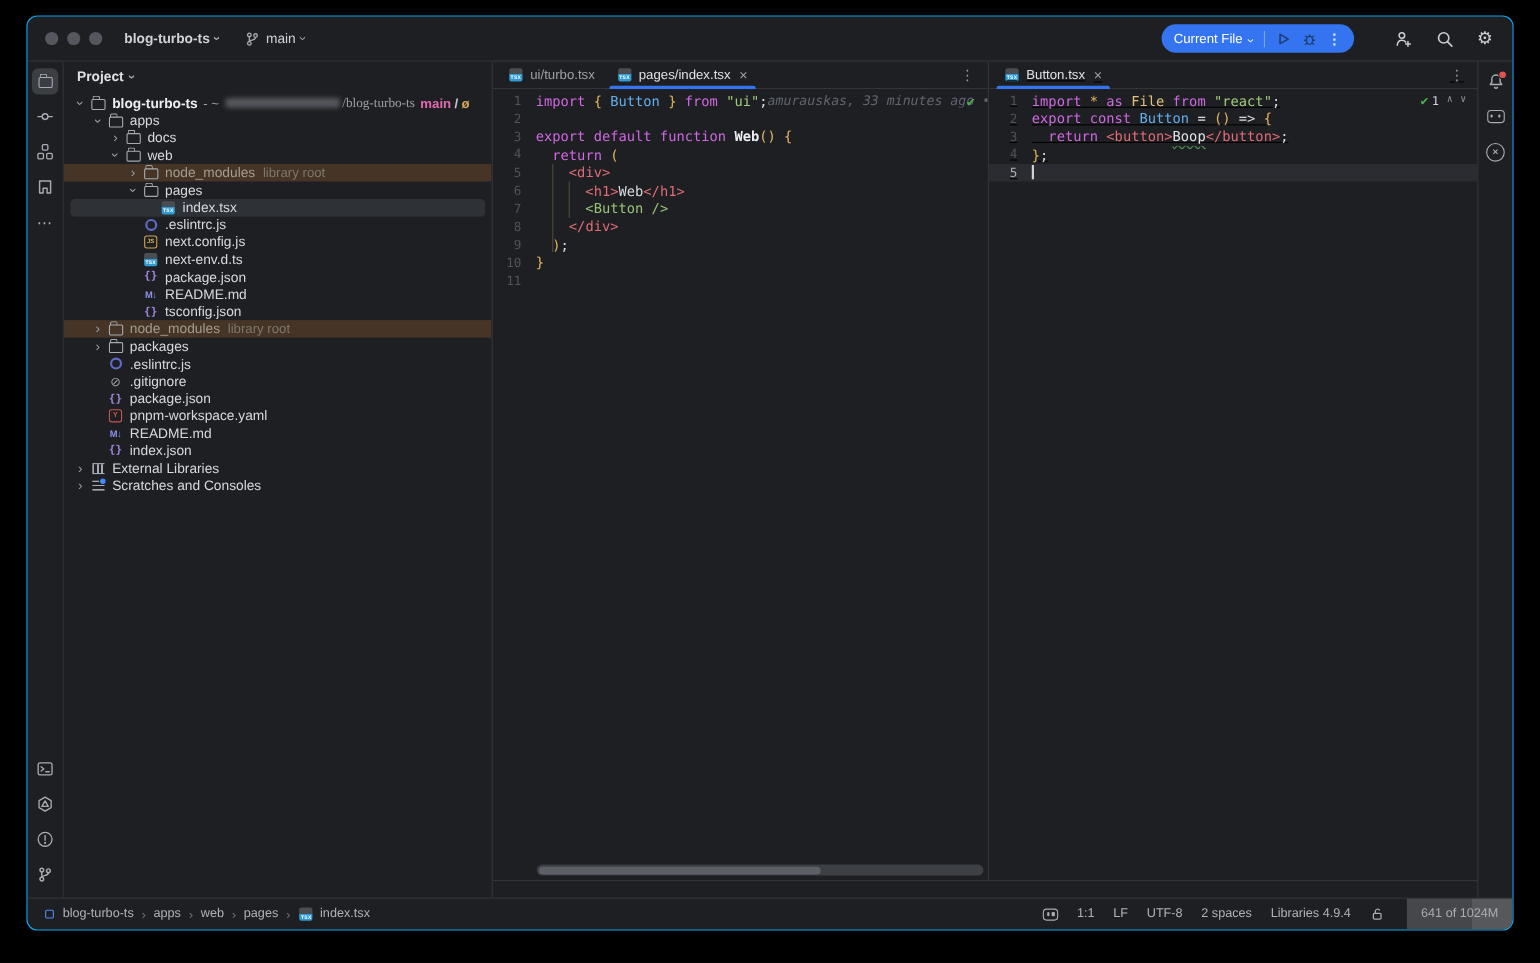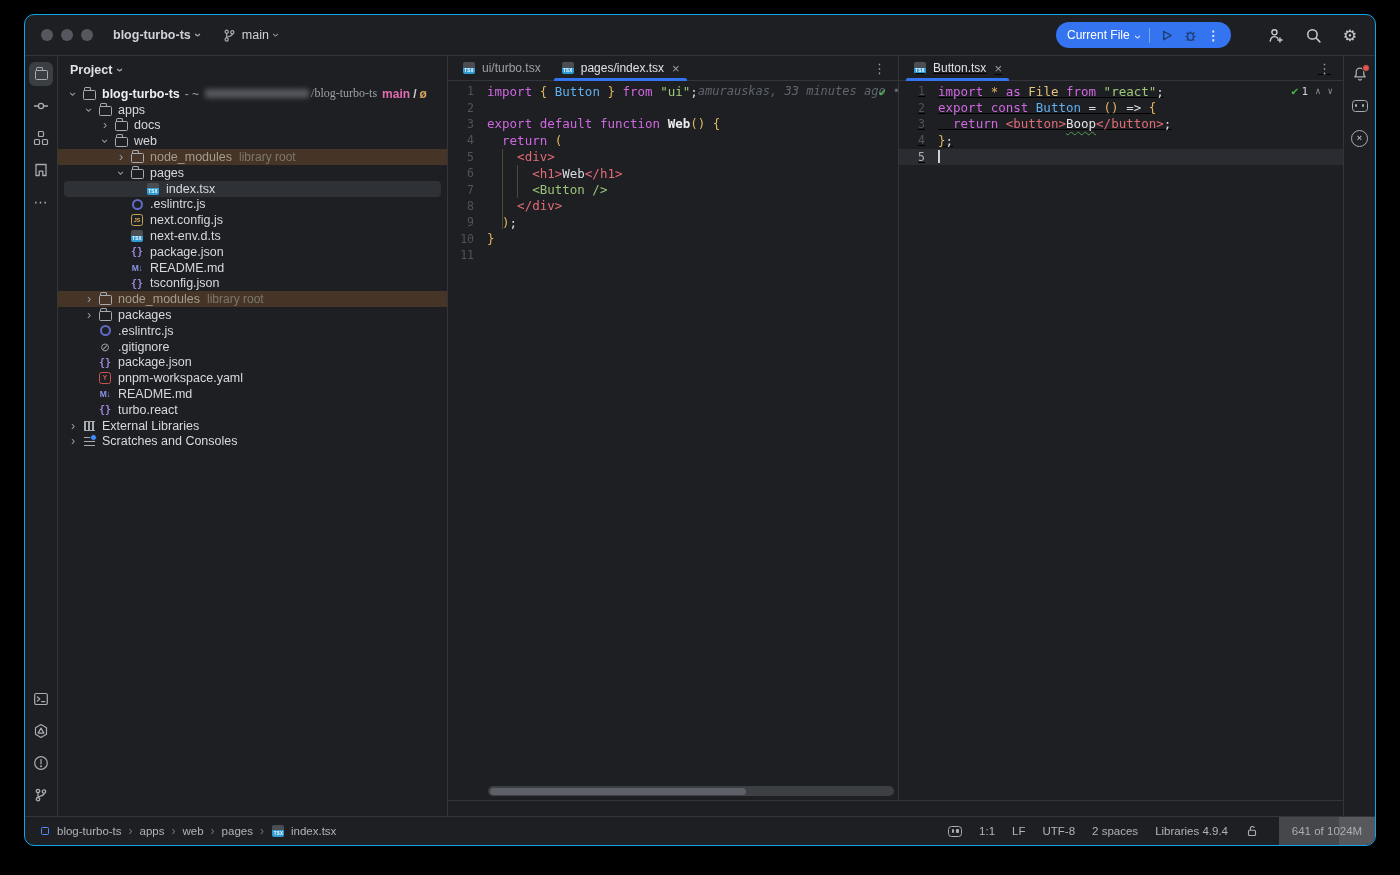--- a/index.html
+++ b/index.html
@@ -330,21 +330,21 @@
               <span class="tlabel">pnpm-workspace.yaml</span>
             </div>
             <div class="trow" style="padding-left: 24px;">
               <span class="chev"></span>
               <span class="ic ic-md">M↓</span>
               <span class="tlabel">README.md</span>
             </div>
             <div class="trow" style="padding-left: 24px;">
               <span class="chev"></span>
               <span class="ic ic-json">{}</span>
-              <span class="tlabel">turbo.react</span>
+              <span class="tlabel">index.json</span>
             </div>
             <div class="trow" style="padding-left: 8px;">
               <span class="chev">›</span>
               <span class="ic ic-extlib"></span>
               <span class="tlabel">External Libraries</span>
             </div>
             <div class="trow" style="padding-left: 8px;">
               <span class="chev">›</span>
               <span class="ic ic-scratch"></span>
               <span class="tlabel">Scratches and Consoles</span>

